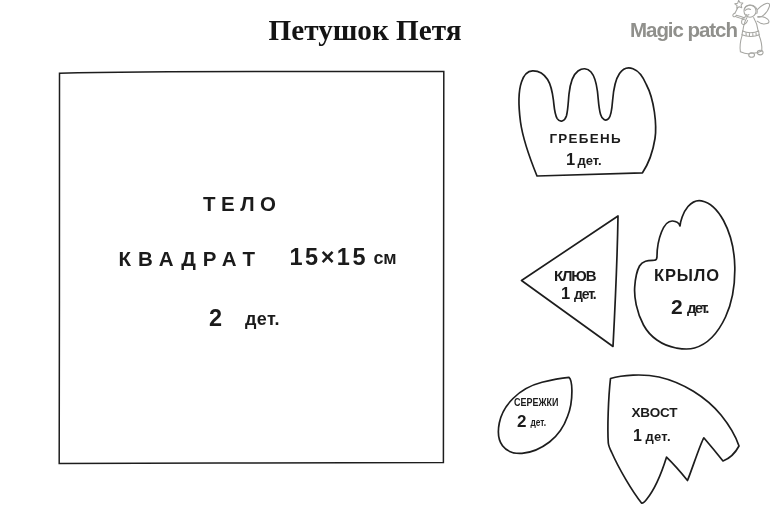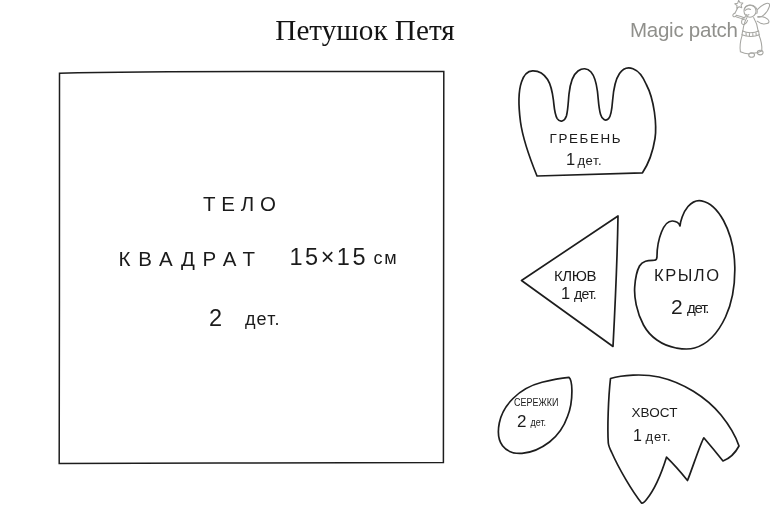--- a/index.html
+++ b/index.html
@@ -1,17 +1,17 @@
 <!DOCTYPE html>
 <html><head>
 <meta charset="utf-8">
 <style>
   html,body{margin:0;padding:0;}
   body{width:770px;height:519px;background:#ffffff;overflow:hidden;}
-  .page{position:relative;width:770px;height:519px;font-family:"Liberation Sans",sans-serif;}
+  .page{position:relative;width:770px;height:519px;font-family:"Liberation Sans",sans-serif;font-weight:bold;}
   svg{position:absolute;left:0;top:0;}
   text{fill:#1b1b1b;font-family:"Liberation Sans",sans-serif;-webkit-font-smoothing:antialiased;}
 </style>
 </head>
 <body>
 <div class="page">
 <svg width="770" height="519" viewBox="0 0 770 519">
 
   <g>
     <text x="365" y="40" text-anchor="middle" font-size="29.2" style="fill:#141414;font-family:'Liberation Serif',serif">Петушок Петя</text>

